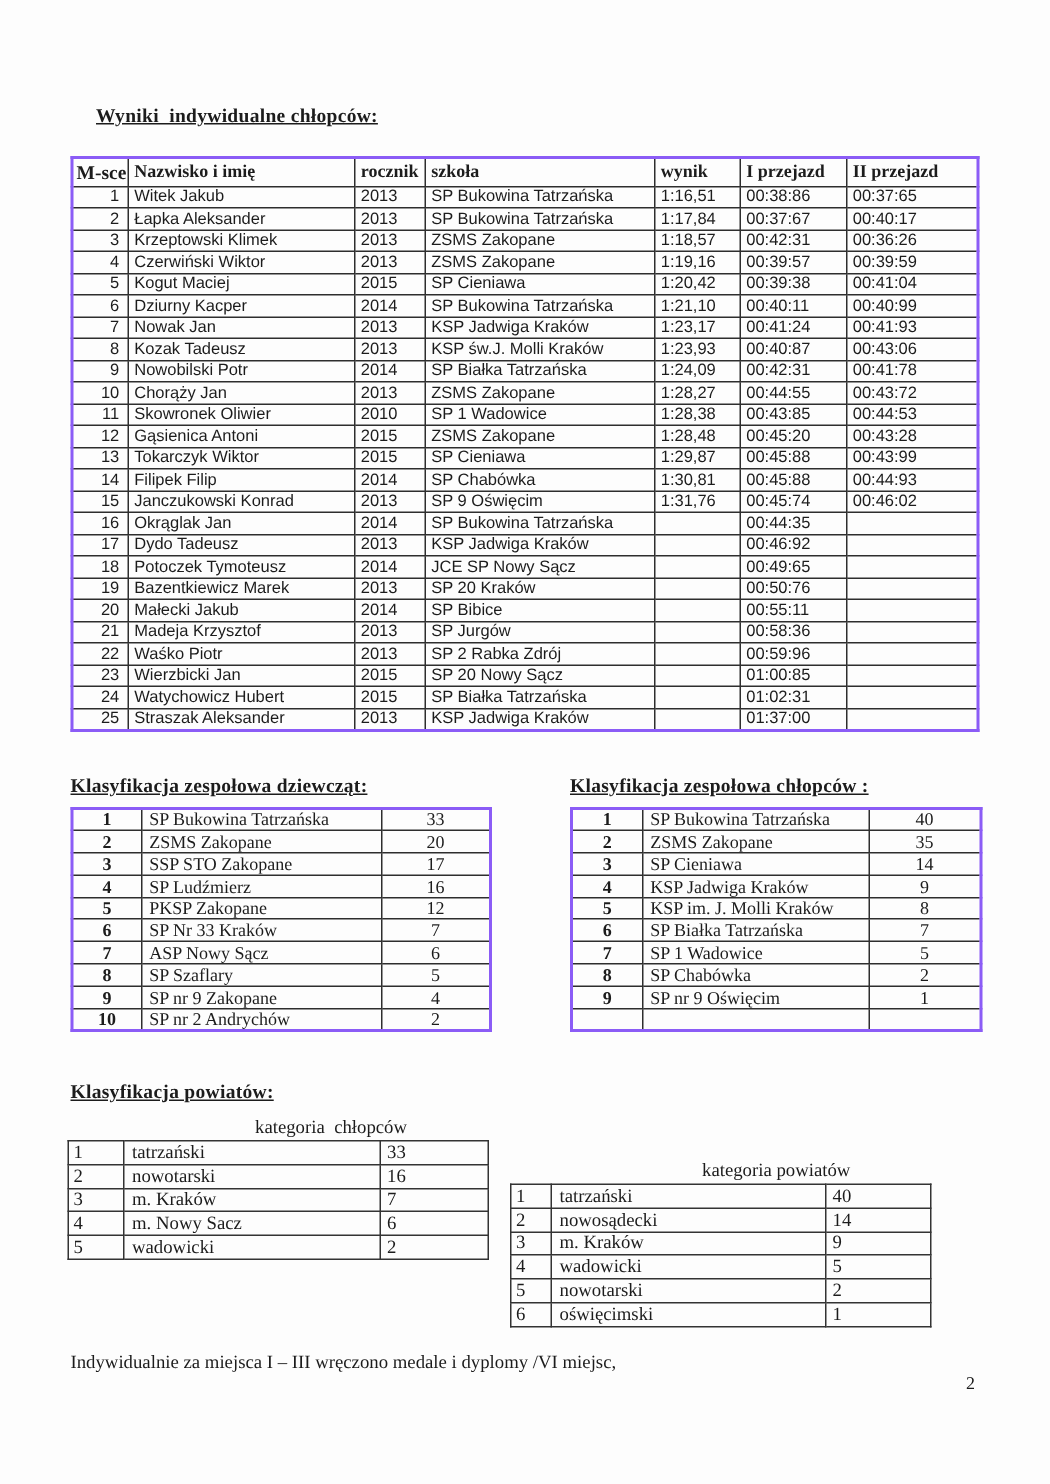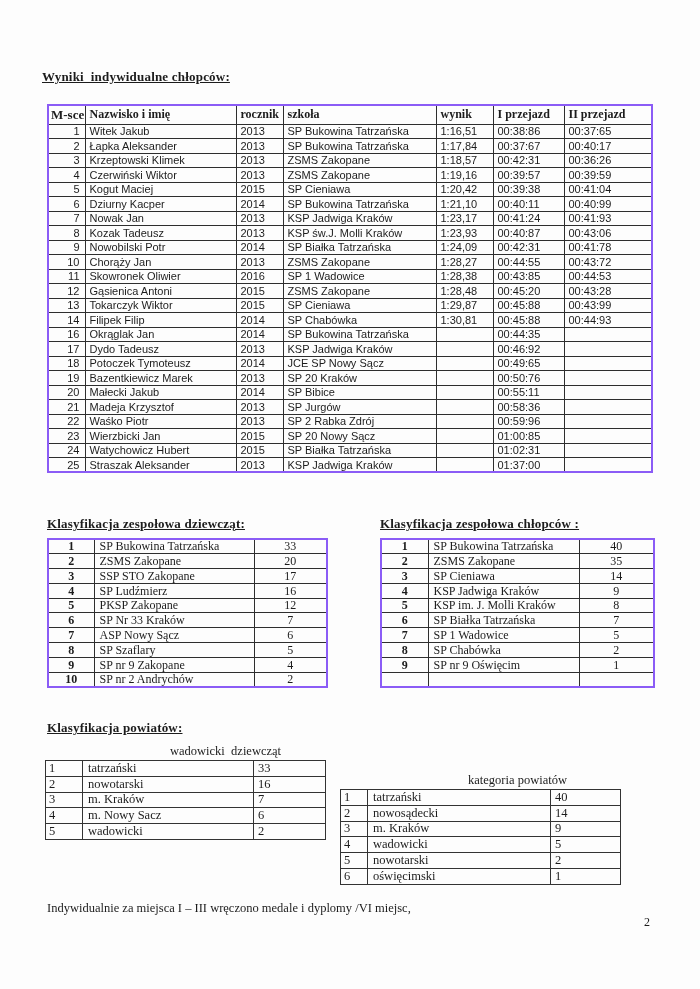--- a/index.html
+++ b/index.html
@@ -80,21 +80,21 @@
   table.district tbody tr{height:15.8px;}
   table.district td:first-child{padding-left:3px;}
   table.district td:nth-child(2){padding-left:5px;}
 
   .footer-note{font-size:12.5px;}
   .page-num{font-size:12px;}
 </style>
 </head>
 <body>
 
-<div class="abs heading" style="left:42px;top:69px;">Wyniki  indywidualne chłopców:</div>
+<div class="abs heading" style="left:64px;top:69px;">Wyniki  indywidualne chłopców:</div>
 
 <table class="abs doc thick results">
   <colgroup>
     <col style="width:37px">
       <col style="width:151px">
       <col style="width:47px">
     <col style="width:153px">
       <col style="width:57px">
       <col style="width:71px">
       <col style="width:88px">
@@ -197,21 +197,21 @@
         <td>Chorąży Jan</td>
         <td>2013</td>
         <td>ZSMS Zakopane</td>
         <td>1:28,27</td>
         <td>00:44:55</td>
         <td>00:43:72</td>
       </tr>
       <tr>
         <td>11</td>
         <td>Skowronek Oliwier</td>
-        <td>2016</td>
+        <td>2010</td>
         <td>SP 1 Wadowice</td>
         <td>1:28,38</td>
         <td>00:43:85</td>
         <td>00:44:53</td>
       </tr>
       <tr>
         <td>12</td>
         <td>Gąsienica Antoni</td>
         <td>2015</td>
         <td>ZSMS Zakopane</td>
@@ -229,20 +229,29 @@
         <td>00:43:99</td>
       </tr>
       <tr>
         <td>14</td>
         <td>Filipek Filip</td>
         <td>2014</td>
         <td>SP Chabówka</td>
         <td>1:30,81</td>
         <td>00:45:88</td>
         <td>00:44:93</td>
+      </tr>
+      <tr>
+        <td>15</td>
+        <td>Janczukowski Konrad</td>
+        <td>2013</td>
+        <td>SP 9 Oświęcim</td>
+        <td>1:31,76</td>
+        <td>00:45:74</td>
+        <td>00:46:02</td>
       </tr>
       <tr>
         <td>16</td>
         <td>Okrąglak Jan</td>
         <td>2014</td>
         <td>SP Bukowina Tatrzańska</td>
         <td></td>
         <td>00:44:35</td>
         <td></td>
       </tr>
@@ -447,21 +456,21 @@
       <tr>
         <td></td>
         <td></td>
         <td></td>
       </tr>
     </tbody>
 </table>
 
 <div class="abs heading" style="left:47px;top:720px;">Klasyfikacja powiatów:</div>
 
-<div class="abs sub-label" style="left:170px;top:744px;">wadowicki  dziewcząt</div>
+<div class="abs sub-label" style="left:170px;top:744px;">kategoria  chłopców</div>
 <table class="abs doc district" style="left:45px;top:760px;width:280px;">
   <colgroup>
       <col style="width:37px">
       <col style="width:171px">
       <col style="width:72px">
     </colgroup>
   <tbody>
       <tr>
         <td>1</td>
         <td>tatrzański</td>

